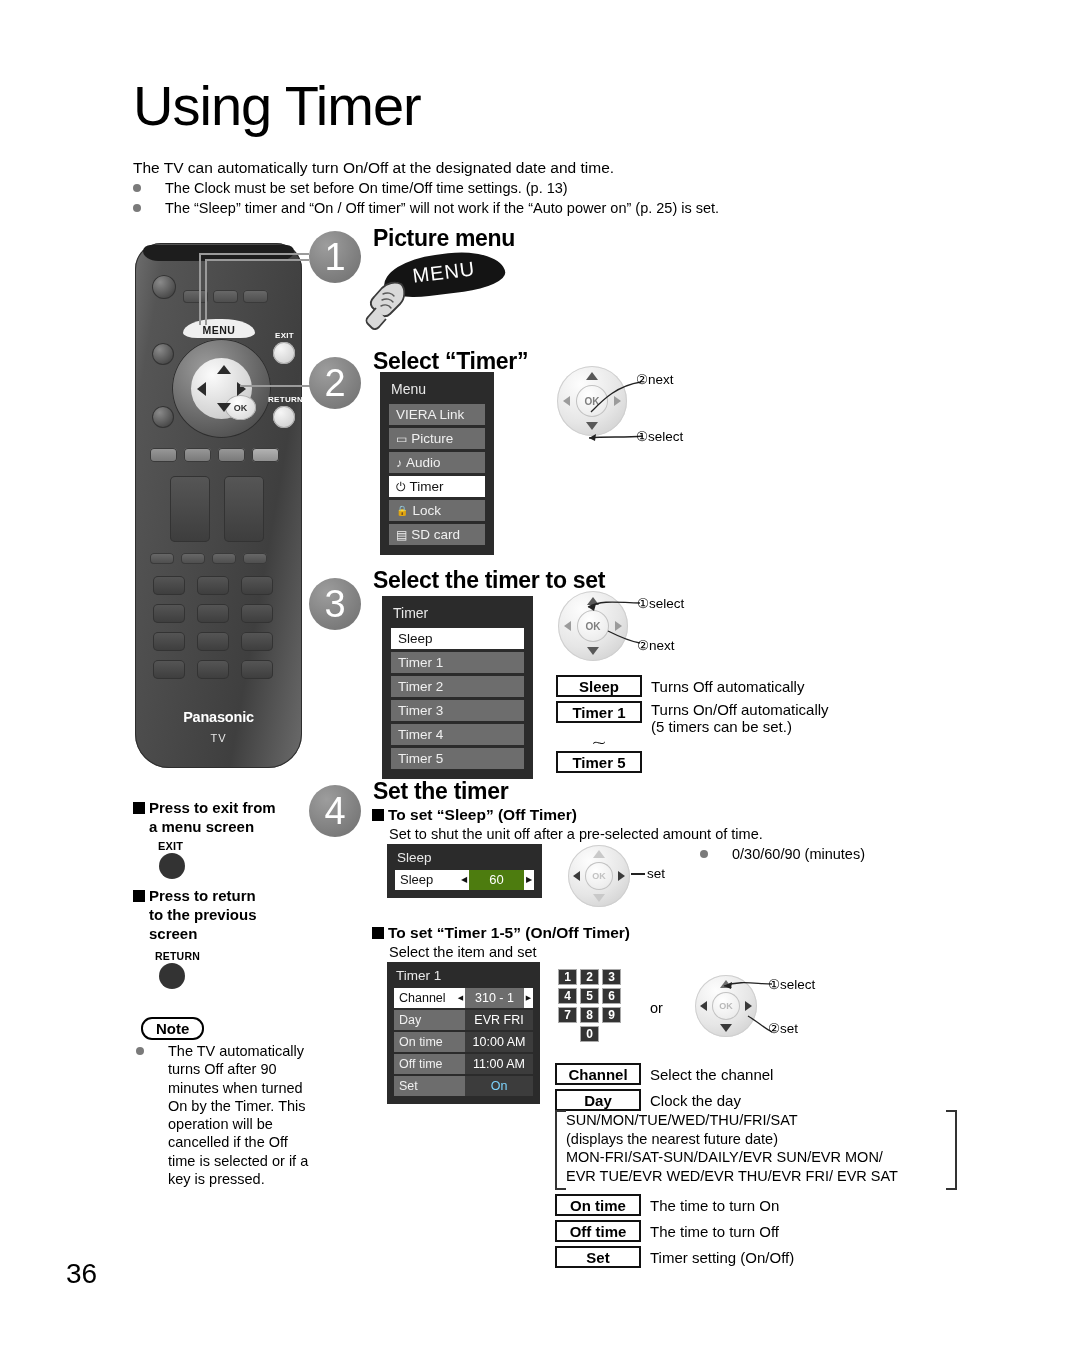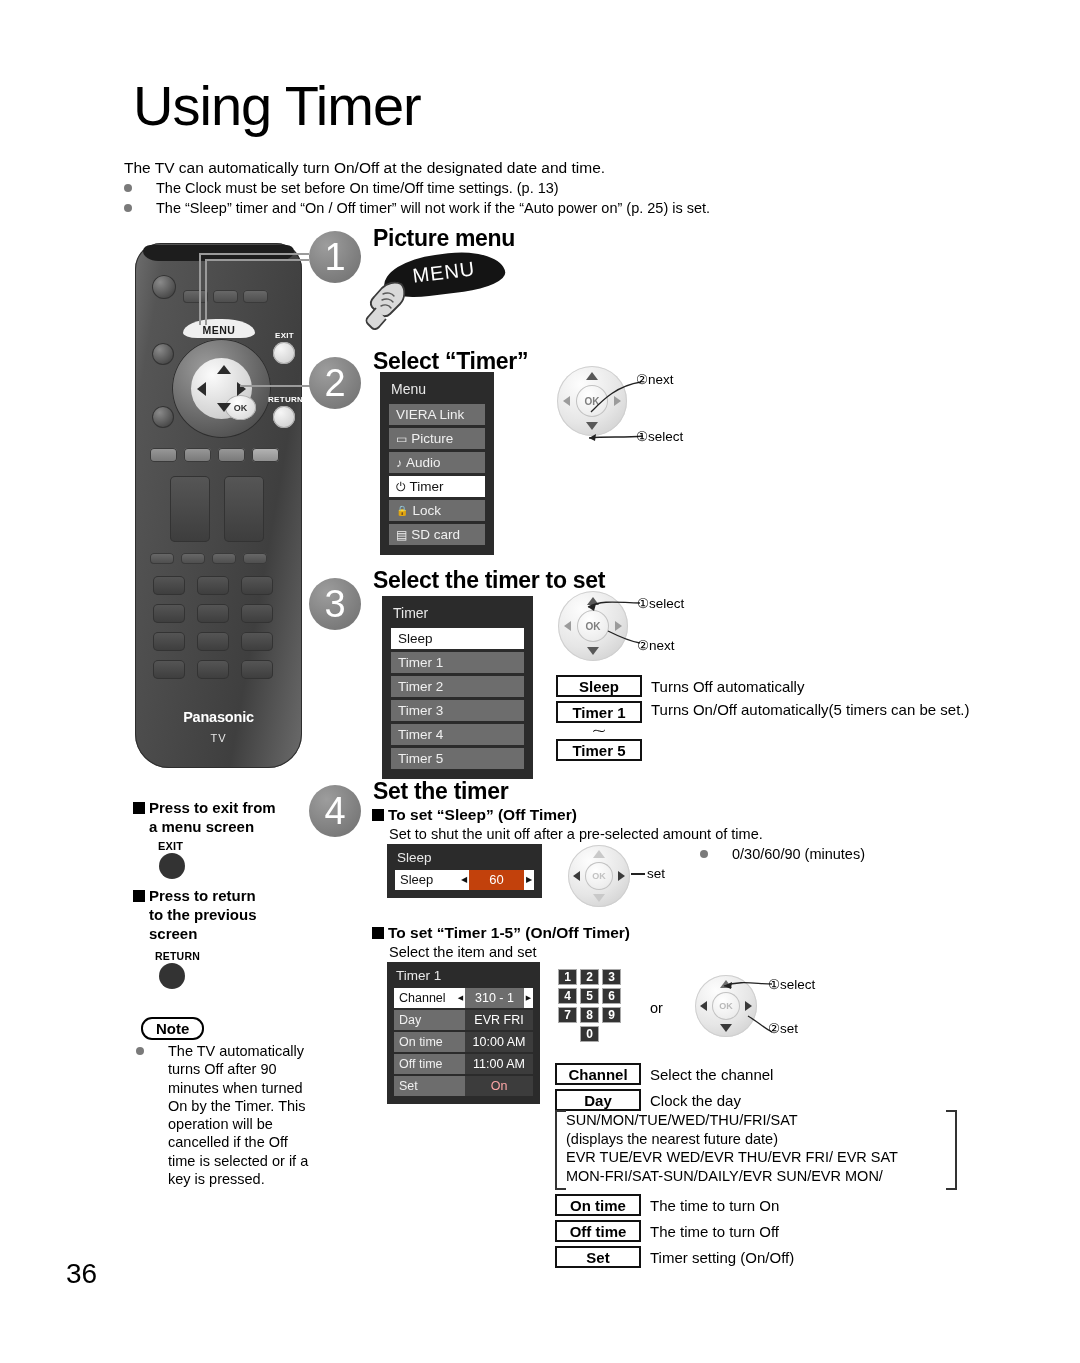--- a/index.html
+++ b/index.html
@@ -8,21 +8,21 @@
     font-family:"Liberation Sans", sans-serif;
     color:#000; position:relative; overflow:hidden;
   }
   .page{position:absolute;inset:0;}
 
   
   #page-title{
     position:absolute;left:133px;top:78px;
     font-size:56px;font-weight:normal;letter-spacing:-1px;line-height:1;
   }
-  #intro{position:absolute;left:124px;top:158px;width:760px;font-size:15.5px;line-height:1.32;}
+  #intro{position:absolute;left:133px;top:158px;width:760px;font-size:15.5px;line-height:1.32;}
   #intro .lead{display:block;margin-bottom:1px;}
   .bullet-line{display:flex;align-items:flex-start;gap:24px;font-size:14.5px;line-height:1.35;}
   .dot{display:inline-block;width:8px;height:8px;border-radius:50%;background:#7a7a7a;margin-top:5px;flex:none;}
 
   
   #remote{position:absolute;left:135px;top:243px;width:167px;height:525px;}
   .rc-body{
     position:absolute;left:0;top:0;width:167px;height:525px;
     background:linear-gradient(100deg,#6e6e6e 0%,#555 12%,#4a4a4a 42%,#3f3f3f 72%,#6b6b6b 100%);
     border-radius:26px 26px 34px 34px;
@@ -328,21 +328,21 @@
   <div class="callout" style="left:637px;top:595px;">①select</div>
   <div class="callout" style="left:637px;top:637px;">②next</div>
 
   <div style="position:absolute;left:556px;top:675px;">
     <div class="legend-row">
       <span class="keybox" style="width:86px;">Sleep</span>
       <span class="legend-txt">Turns Off automatically</span>
     </div>
     <div class="legend-row" style="margin-bottom:0;align-items:flex-start;">
       <span class="keybox" style="width:86px;">Timer 1</span>
-      <span style="display:flex;flex-direction:row;">
+      <span style="display:flex;flex-direction:column;">
         <span class="legend-txt">Turns On/Off automatically</span>
         <span class="legend-txt">(5 timers can be set.)</span>
       </span>
     </div>
     <div style="width:86px;text-align:center;font-size:14px;line-height:14px;color:#111;">⁓</div>
     <div class="legend-row" style="margin-top:2px;">
       <span class="keybox" style="width:86px;">Timer 5</span>
     </div>
   </div>
 
@@ -352,21 +352,21 @@
   <div style="position:absolute;left:372px;top:806px;font-size:15.5px;font-weight:bold;">
     <span class="sq"></span><span>To set “Sleep” (Off Timer)</span>
   </div>
   <div style="position:absolute;left:389px;top:826px;font-size:14.5px;">Set to shut the unit off after a pre-selected amount of time.</div>
 
   <div style="position:absolute;left:387px;top:844px;width:155px;background:#2b2b2b;padding:6px 8px 8px;box-sizing:border-box;">
     <div style="color:#e9e9e9;font-size:13.5px;margin:0 0 5px 2px;">Sleep</div>
     <div style="display:flex;height:20px;">
       <div style="flex:0 0 64px;background:#fff;color:#111;font-size:13px;line-height:20px;padding-left:5px;box-sizing:border-box;">Sleep</div>
       <div style="flex:0 0 10px;background:#fff;color:#111;font-size:8px;line-height:20px;text-align:center;">◀</div>
-      <div style="flex:1;background:#c2410c;color:#fff;font-size:13px;line-height:20px;text-align:center;">60</div>
+      <div style="flex:1;background:#4d7c0f;color:#fff;font-size:13px;line-height:20px;text-align:center;">60</div>
       <div style="flex:0 0 10px;background:#fff;color:#111;font-size:8px;line-height:20px;text-align:center;">▶</div>
     </div>
   </div>
 
   <div class="wheel" style="left:568px;top:845px;width:62px;height:62px;">
     <div class="hub" style="left:17px;top:17px;width:28px;height:28px;font-size:9px;color:#c2c2c2;">OK</div>
     <div class="wa up" style="left:25px;top:5px;border-bottom-color:#c9c9c9;"></div>
     <div class="wa dn" style="left:25px;top:49px;border-top-color:#c9c9c9;"></div>
     <div class="wa lf" style="left:5px;top:26px;border-right-color:#3a3a3a;"></div>
     <div class="wa rt" style="left:50px;top:26px;border-left-color:#3a3a3a;"></div>
@@ -401,21 +401,21 @@
     <div style="display:flex;height:20px;margin-bottom:2px;">
       <div style="flex:0 0 71px;background:#6d6d6d;color:#f0f0f0;font-size:12.5px;line-height:20px;padding-left:5px;box-sizing:border-box;">On time</div>
       <div style="flex:1;background:#3c3c3c;color:#fff;font-size:12.5px;line-height:20px;text-align:center;">10:00 AM</div>
     </div>
     <div style="display:flex;height:20px;margin-bottom:2px;">
       <div style="flex:0 0 71px;background:#6d6d6d;color:#f0f0f0;font-size:12.5px;line-height:20px;padding-left:5px;box-sizing:border-box;">Off time</div>
       <div style="flex:1;background:#3c3c3c;color:#fff;font-size:12.5px;line-height:20px;text-align:center;">11:00 AM</div>
     </div>
     <div style="display:flex;height:20px;">
       <div style="flex:0 0 71px;background:#6d6d6d;color:#f0f0f0;font-size:12.5px;line-height:20px;padding-left:5px;box-sizing:border-box;">Set</div>
-      <div style="flex:1;background:#3c3c3c;color:#fca5a5;font-size:12.5px;line-height:20px;text-align:center;">On</div>
+      <div style="flex:1;background:#3c3c3c;color:#7dd3fc;font-size:12.5px;line-height:20px;text-align:center;">On</div>
     </div>
   </div>
 
   <div style="position:absolute;left:558px;top:969px;display:grid;grid-template-columns:repeat(3,19px);gap:3px;">
     <div class="numkey">1</div>
     <div class="numkey">2</div>
     <div class="numkey">3</div>
     <div class="numkey">4</div>
     <div class="numkey">5</div>
     <div class="numkey">6</div>
@@ -453,22 +453,22 @@
       <span class="legend-txt">Clock the day</span>
     </div>
   </div>
 
   <div style="position:absolute;left:555px;top:1110px;width:400px;">
     <div style="position:absolute;left:0;top:0;width:9px;height:76px;border:2px solid #333;border-right:none;"></div>
     <div style="position:absolute;left:391px;top:0;width:9px;height:76px;border:2px solid #333;border-left:none;"></div>
     <div style="position:absolute;left:11px;top:1px;font-size:14.5px;line-height:18.5px;">
       <div>SUN/MON/TUE/WED/THU/FRI/SAT</div>
       <div>(displays the nearest future date)</div>
+      <div>MON-FRI/SAT-SUN/DAILY/EVR SUN/EVR MON/</div>
       <div>EVR TUE/EVR WED/EVR THU/EVR FRI/ EVR SAT</div>
-      <div>MON-FRI/SAT-SUN/DAILY/EVR SUN/EVR MON/</div>
     </div>
   </div>
 
   <div style="position:absolute;left:555px;top:1194px;">
     <div class="legend-row">
       <span class="keybox" style="width:86px;">On time</span>
       <span class="legend-txt">The time to turn On</span>
     </div>
     <div class="legend-row">
       <span class="keybox" style="width:86px;">Off time</span>

